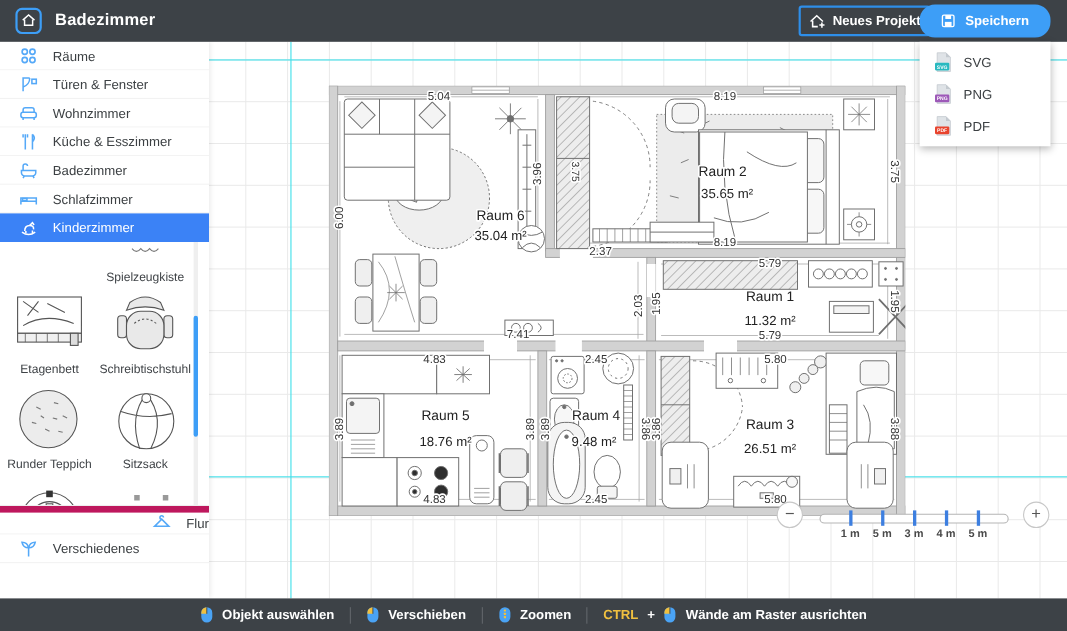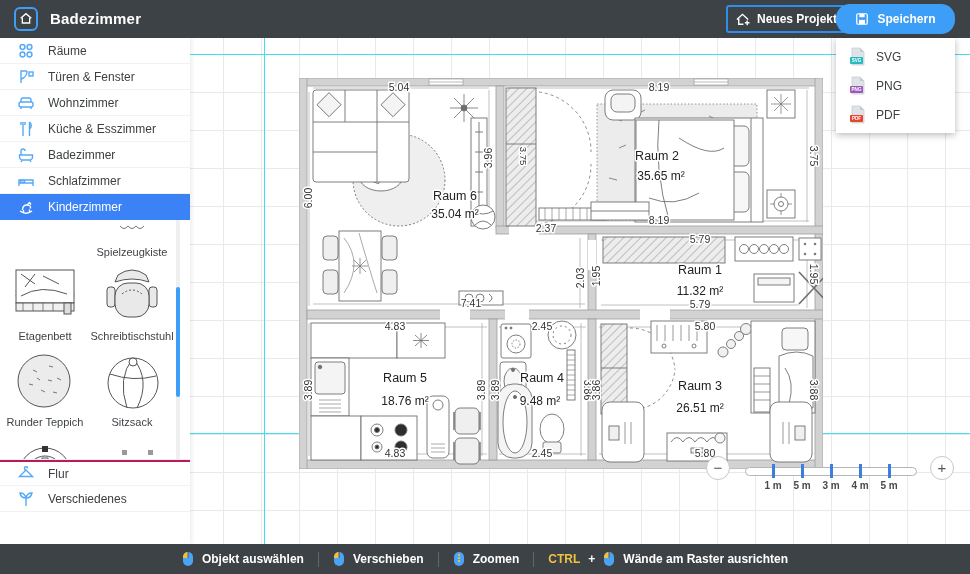--- a/index.html
+++ b/index.html
@@ -460,21 +460,21 @@
         <rect x="27" y="20" width="6" height="8" fill="none" stroke="#555"></rect>
       </svg>
       <svg class="tile-icon" style="left:118px; top:226px;" width="40" height="14" viewBox="0 0 40 14">
         <rect x="4" y="4" width="5" height="5" fill="#999"></rect>
           <rect x="30" y="4" width="5" height="5" fill="#999"></rect>
       </svg>
       <div class="scroll-track"></div>
       <div class="scroll-thumb"></div>
     </div>
 
-    <div class="cat-row" style="border-top:2px solid #be185d;">
+    <div class="cat-row" style="border-top:6px solid #be185d;justify-content:flex-end;">
       <span class="cat-icon">
         <svg width="18" height="18" viewBox="0 0 18 18" fill="none" stroke="#55a9f8" stroke-width="1.4">
             <path d="M9 5 a1.6 1.6 0 1 1 1.6 -1.6"></path>
             <path d="M9 5 l-6.5 6.5 h13 z"></path>
           </svg>
       </span>
       <span>Flur</span>
     </div>
     <div class="cat-row">
       <span class="cat-icon">

